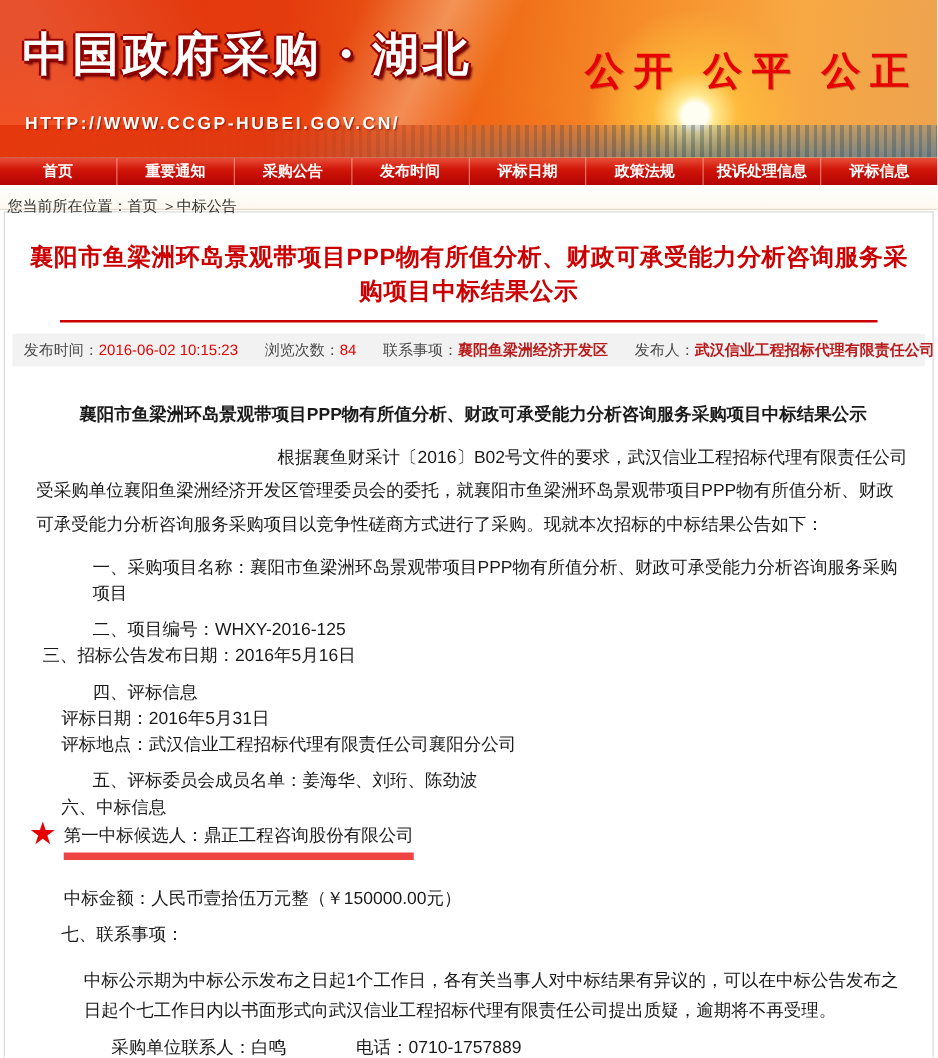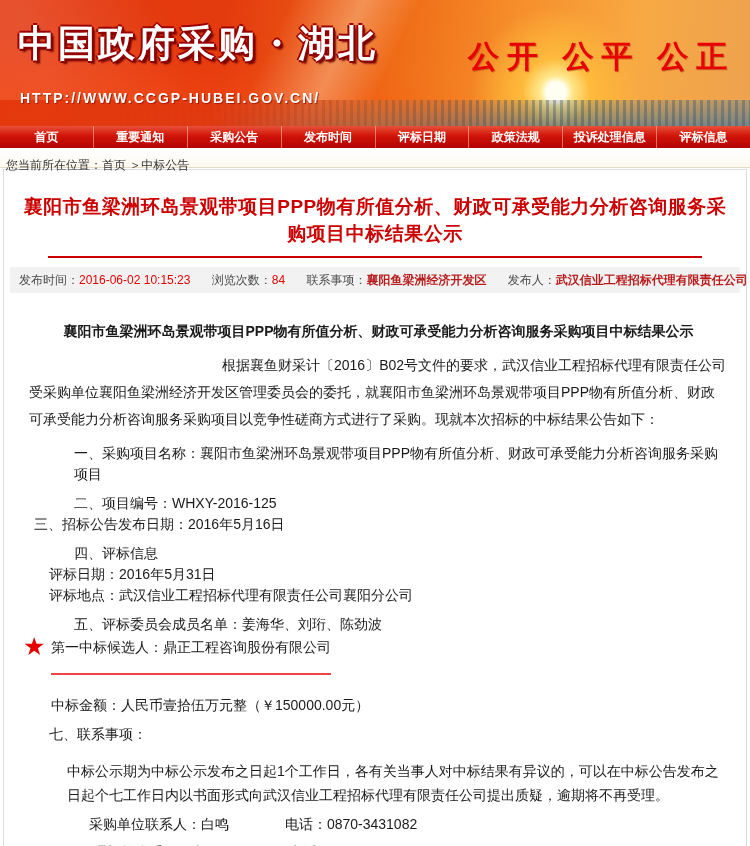--- a/index.html
+++ b/index.html
@@ -102,21 +102,21 @@
   .ind-20{ padding-left:20px; }
   .ind-22{ padding-left:22px; }
   .ind-45{ padding-left:45px; }
   .notice{ padding-left:38px; line-height:24px; margin-top:14px; }
   .winner{ position:relative; padding-left:22px; margin-top:2px; }
   .winner .star{
     position:absolute; left:-6px; top:-3px;
     color:#e60000; font-size:25px; line-height:25px;
   }
   .winner .winner-text{
-    display:inline-block; border-bottom:2px solid #ef4444; padding-bottom:15px;
+    display:inline-block; border-bottom:6px solid #ef4444; padding-bottom:3px;
   }
   .amount{ margin-top:20px; }
   .contact-row{ padding-left:60px; margin-top:7px; }
   .contact-row.second{ padding-left:50px; }
   .contact-row .phone{ margin-left:52px; }
   .contact-row.second .phone{ margin-left:66px; }
 </style>
 </head>
 <body>
 
@@ -161,33 +161,34 @@
     <div class="doc-subtitle">襄阳市鱼梁洲环岛景观带项目PPP物有所值分析、财政可承受能力分析咨询服务采购项目中标结果公示</div>
     <div class="doc-intro">根据襄鱼财采计〔2016〕B02号文件的要求，武汉信业工程招标代理有限责任公司受采购单位襄阳鱼梁洲经济开发区管理委员会的委托，就襄阳市鱼梁洲环岛景观带项目PPP物有所值分析、财政可承受能力分析咨询服务采购项目以竞争性磋商方式进行了采购。现就本次招标的中标结果公告如下：</div>
 
     <div class="line ind-45">一、采购项目名称：襄阳市鱼梁洲环岛景观带项目PPP物有所值分析、财政可承受能力分析咨询服务采购项目</div>
     <div class="line ind-45 sp">二、项目编号：WHXY-2016-125</div>
     <div class="line ind-5">三、招标公告发布日期：2016年5月16日</div>
     <div class="line ind-45 sp">四、评标信息</div>
     <div class="line ind-20">评标日期：2016年5月31日</div>
     <div class="line ind-20">评标地点：武汉信业工程招标代理有限责任公司襄阳分公司</div>
     <div class="line ind-45 sp">五、评标委员会成员名单：姜海华、刘珩、陈劲波</div>
+    <div class="line ind-20">六、中标信息</div>
 
     <div class="line winner">
       <span class="star">★</span>
       <span class="winner-text">第一中标候选人：鼎正工程咨询股份有限公司</span>
     </div>
 
     <div class="line ind-22 amount">中标金额：人民币壹拾伍万元整（￥150000.00元）</div>
     <div class="line ind-20 sp">七、联系事项：</div>
     <div class="notice">中标公示期为中标公示发布之日起1个工作日，各有关当事人对中标结果有异议的，可以在中标公告发布之日起个七工作日内以书面形式向武汉信业工程招标代理有限责任公司提出质疑，逾期将不再受理。</div>
 
     <div class="line contact-row">
       <span>采购单位联系人：白鸣</span>
-      <span class="phone">电话：0870-3431082</span>
+      <span class="phone">电话：0710-1757889</span>
     </div>
     <div class="line contact-row second">
       <span>代理机构联系人：李昱</span>
       <span class="phone">电话：15271959711</span>
     </div>
 
   </div>
 </div>
 
 </body></html>

